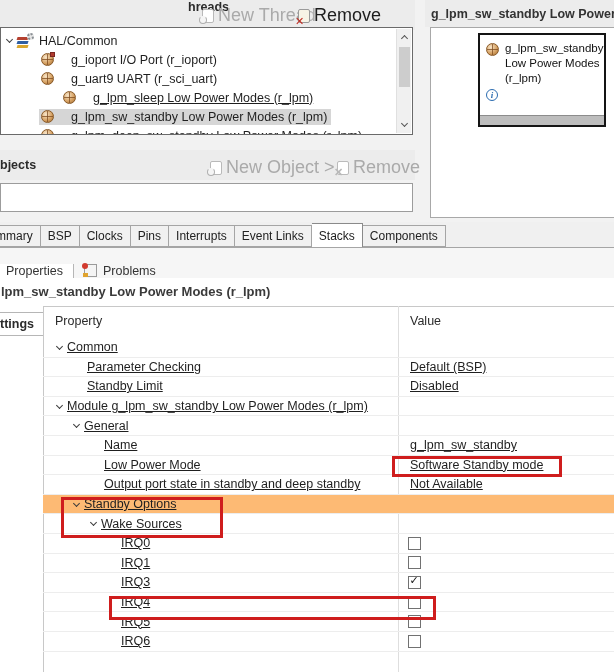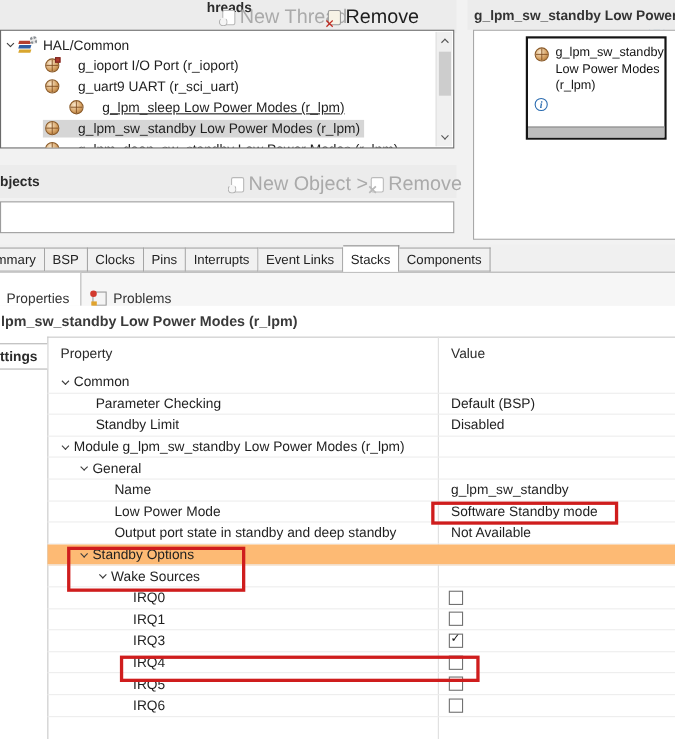--- a/index.html
+++ b/index.html
@@ -70,36 +70,36 @@
   
   .tabs-strip { display:flex; align-items:flex-end; border-bottom:1px solid #a5a5a5; background:#f0f0f0; }
   .tab { height:22px; display:flex; align-items:center; justify-content:center; padding:0 7px;
     border:1px solid #a5a5a5; border-left:none; background:#f1f1f1; font-size:12px; color:#222; white-space:nowrap; }
   .tab:first-child { border-left:1px solid #a5a5a5; margin-left:-12px; }
   .tab.sel { background:#fff; height:25px; border-color:#8a8a8a; margin-bottom:-1px; border-bottom:1px solid #fff; }
   .tabs-filler { flex:1; height:25px; }
 
   
   .viewtabs { background:#f6f6f6; display:flex; align-items:stretch; }
-  .viewtab { display:flex; align-items:flex-end; gap:6px; padding:0 10px; color:#333; font-size:12.5px; }
+  .viewtab { display:flex; align-items:flex-start; gap:6px; padding:0 10px; color:#333; font-size:12.5px;margin-top:16px; }
   .viewtab.sel { background:#fff; border-right:1px solid #b6b6b6; padding-left:6px; }
   .problems-icon { width:13px; height:13px; border:1px solid #9a9a9a; background:#f4f4f4; position:relative; }
   .problems-icon::before { content:""; position:absolute; left:-3px; top:-2px; width:6px; height:6px; border-radius:50%; background:#d23a2e; }
   .problems-icon::after { content:""; position:absolute; left:-2px; bottom:-1px; width:5px; height:4px; background:#e0a32e; }
 
   
   .props-bg { background:#fff; }
   .props-title { font-weight:bold; font-size:13px; color:#3a3a3a; white-space:nowrap; }
   .side-tab { border-top:1px solid #b6b6b6; border-bottom:1px solid #b6b6b6; background:#fff; font-weight:bold; color:#2b2b2b; display:flex; align-items:center; }
   .vline { position:absolute; width:1px; background:#c8c8c8; }
   .hline { position:absolute; height:1px; background:#c8c8c8; }
   .col-sep { position:absolute; width:1px; background:#dedede; }
   .grid-header { position:absolute; display:flex; color:#2b2b2b; }
 
-  .prop-row { display:flex; height:19.6px; border-bottom:1px solid #ededed; }
+  .prop-row { display:flex; height:19.6px; border-bottom:1px solid #ededed;text-decoration:underline; }
   .prop-row.selected { background:#fdba74; }
   .prop-label { display:flex; align-items:center; white-space:nowrap; overflow:hidden; width:355px; flex:0 0 355px; }
   .prop-label .chev { border-color:#3c3c3c; margin-right:5px; margin-left:2px; }
   .prop-label .spacer { width:15px; flex:0 0 15px; }
   .prop-value { padding-left:12px; white-space:nowrap; display:flex; align-items:center; }
   .checkbox { width:13px; height:13px; border:1px solid #717171; background:#fff; margin-left:-2px; position:relative; }
   .checkbox.checked::after { content:"✓"; position:absolute; left:0.5px; top:-2.5px; font:bold 11px "DejaVu Sans", sans-serif; color:#111; }
 
   .ann { position:absolute; border:3px solid var(--ann-red,#cf1d1d); z-index:9; pointer-events:none; }
 </style>

